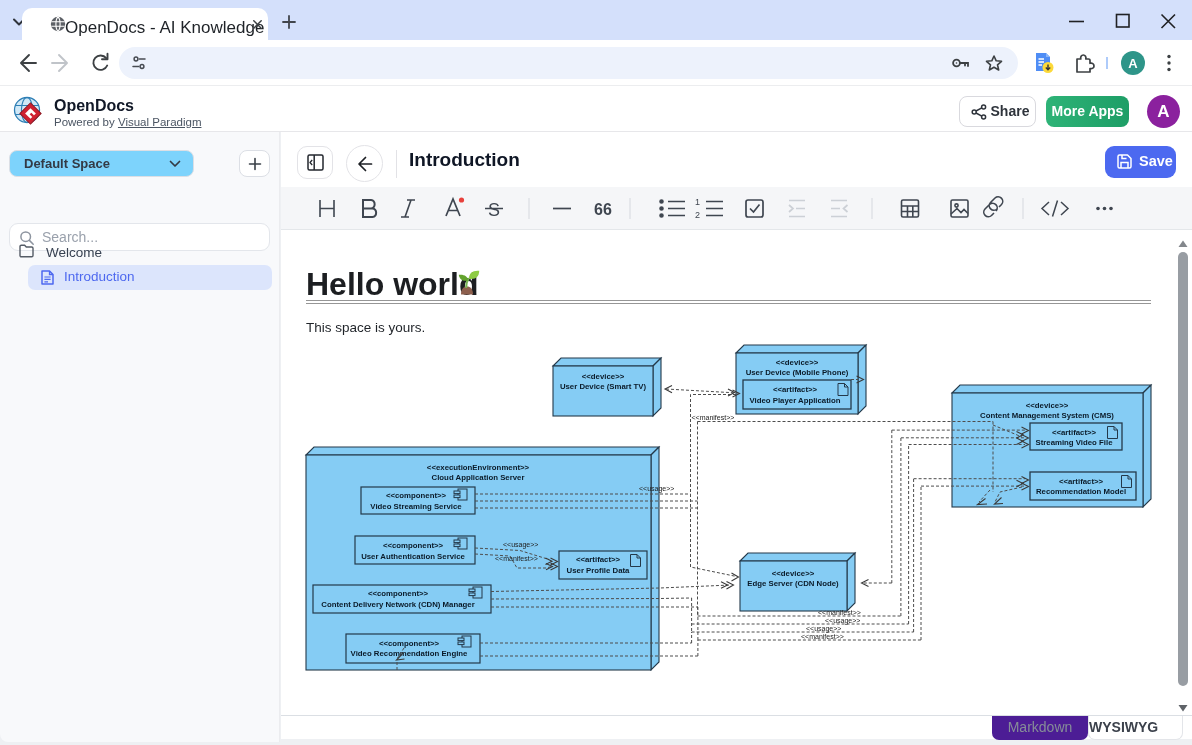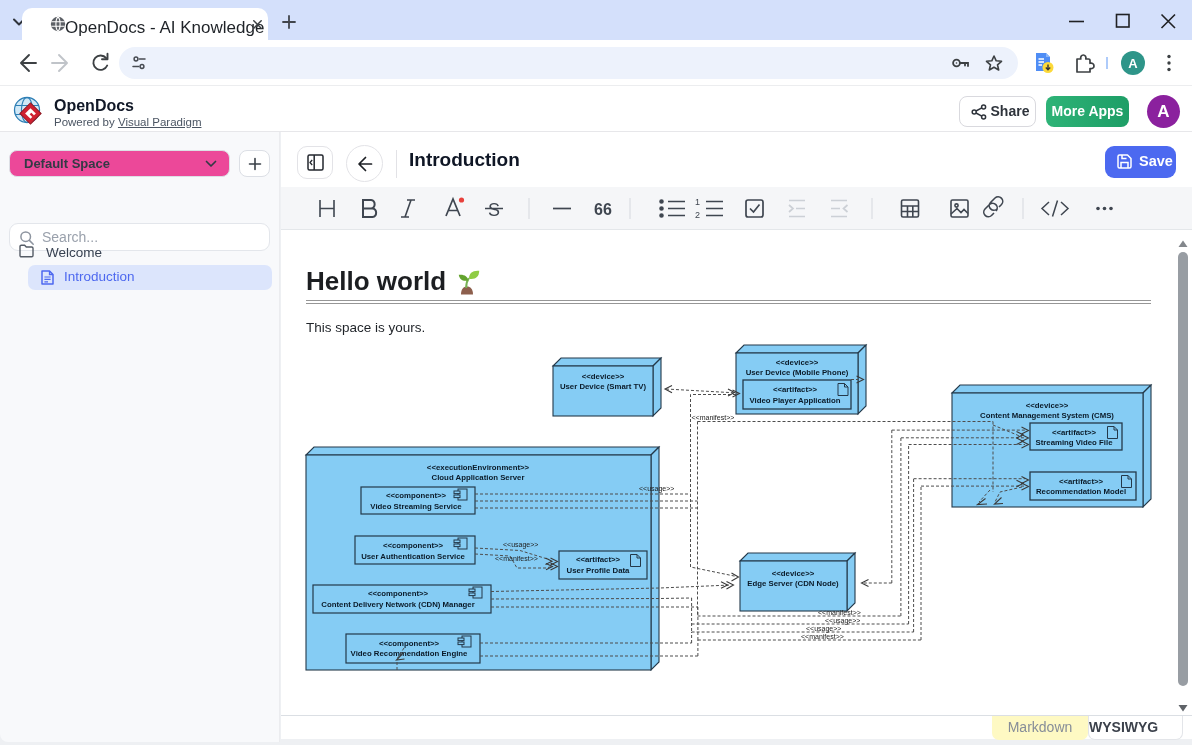--- a/index.html
+++ b/index.html
@@ -21,49 +21,49 @@
 #appheader { left:0; top:85px; width:1192px; height:47px; background:#fff; border-bottom:1px solid #e7e7ea; border-top:1px solid #ecedef; }
 #apptitle { position:absolute; left:54px; top:11px; font-size:16px; font-weight:bold; color:#111827;text-align:right; }
 #appsub { position:absolute; left:54px; top:30px; font-size:11.5px; color:#4b5563; }
 #appsub a { color:#4b5563;margin-top:32px; }
 #sharebtn { position:absolute; left:959px; top:10px; width:77px; height:31px; background:#fff; border:1px solid #d9d9de; border-radius:8px; font-size:14px; color:#2e333b; font-weight:700; text-align:center; line-height:29px; }
 #moreapps { position:absolute; left:1046px; top:10px; width:83px; height:31px; background:linear-gradient(90deg,#2eb377,#1d9e66); border-radius:8px; font-size:14px; color:#fff; font-weight:700; text-align:center; line-height:31px; }
 #appavatar { position:absolute; left:1147px; top:9px; width:33px; height:33px; background:#8b219e; border-radius:50%; color:#fff; font-weight:bold; font-size:17px; text-align:center; line-height:33px; }
 
 
 #sidebar { left:0; top:132px; width:280px; height:610px; background:#f8f9fb; border-right:1px solid #ebecef; border-radius:0 0 0 8px; }
-#spacesel { position:absolute; left:9px; top:18px; width:221px; height:27px; background:#ec4899; border:1px solid #dcdfe5; border-radius:8px; font-size:13px; color:#333a45; font-weight:700; line-height:25px; padding-left:14px; }
+#spacesel { position:absolute; left:9px; top:18px; width:185px; height:27px; background:#7dd3fc; border:1px solid #dcdfe5; border-radius:8px; font-size:13px; color:#333a45; font-weight:700; line-height:25px; padding-left:14px; }
 #plusbtn { position:absolute; left:239px; top:18px; width:31px; height:27px; background:#fff; border:1px solid #dcdfe5; border-radius:8px; }
 #searchbox { position:absolute; left:9px; top:63px; width:261px; height:28px; background:#fff; border:1px solid #e3e6eb; border-radius:9px;margin-top:28px; }
 #searchbox span { position:absolute; left:32px; top:5px; font-size:14px; color:#9aa1ac; }
 #welcome { position:absolute; left:46px; top:113px; font-size:13.5px; color:#374151; }
 #introitem { position:absolute; left:28px; top:133px; width:244px; height:25px; background:#dce5fc; border-radius:7px; }
 #introitem span { position:absolute; left:36px; top:4px; font-size:13.5px; color:#4d68ef; }
 
 
 #fileheader { left:281px; top:132px; width:911px; height:55px; background:#fff; }
 #panelbtn { position:absolute; left:16px; top:14px; width:36px; height:33px; border:1px solid #e3e3e7; border-radius:10px; background:#fff; }
 #backbtn { position:absolute; left:65px; top:13px; width:37px; height:37px; border:1px solid #e3e3e7; border-radius:50%; background:#fff; }
 #vdiv { position:absolute; left:115px; top:18px; width:1px; height:28px; background:#e2e2e6; }
 #doctitle { position:absolute; left:128px; top:17px; font-size:19px; font-weight:bold; color:#0f1625; }
 #savebtn { position:absolute; left:824px; top:14px; width:71px; height:32px; background:#4c69f0; border-radius:9px; color:#fff; font-size:14.5px; font-weight:700; }
 #savebtn span { position:absolute; left:34px; top:7px; }
 
 #edittoolbar { left:281px; top:187px; width:911px; height:43px; background:#f5f6f8; border-bottom:1px solid #e4e7ea; }
 
 #editor { left:281px; top:230px; width:911px; height:485px; background:#fff; overflow:hidden; }
-#h1 { position:absolute; left:25px; top:36px; font-size:26px; font-weight:bold; color:#1c1e21; }
+#h1 { position:absolute; left:25px; top:36px; font-size:32px; font-weight:bold; color:#1c1e21; }
 #hr1 { position:absolute; left:25px; top:70px; width:845px; height:4px; border-top:1px solid #969696; border-bottom:1px solid #969696; }
 #para { position:absolute; left:25px; top:90px; font-size:13.5px; color:#1f2328; }
 
 #scrollbar { left:1177px; top:230px; width:15px; height:485px; background:#fff; }
 #sthumb { position:absolute; left:1px; top:22px; width:10px; height:434px; background:#989da3; border-radius:5px; }
 
 #bottombar { left:281px; top:715px; width:911px; height:24px; background:#fff; border-top:1px solid #dbdfe4; }
-#mdtab { position:absolute; left:711px; top:0px; width:96px; height:24px; background:#fef9c3; color:#868d98; font-size:14px; text-align:center; line-height:23px; border-radius:0 0 7px 7px; }
+#mdtab { position:absolute; left:711px; top:0px; width:96px; height:24px; background:#4c1d95; color:#868d98; font-size:14px; text-align:center; line-height:23px; border-radius:0 0 7px 7px; }
 #wtab { position:absolute; left:807px; top:0px; width:95px; height:24px; background:#fff; color:#3b414b; font-weight:700; font-size:14px; text-align:left; line-height:23px; border:1px solid #e3e5e9; border-top:none; border-radius:0 0 7px 7px; }
 </style>
 </head>
 <body>
 <div id="stage">
   <div id="tabstrip" class="abs"></div>
   <svg id="tabchevron" class="abs" viewBox="0 0 18 18">
       <path d="M4 6.5 L9 11.5 L14 6.5" fill="none" stroke="#30343b" stroke-width="2" stroke-linecap="round" stroke-linejoin="round"></path>
     </svg>
   <div id="tab" class="abs">

